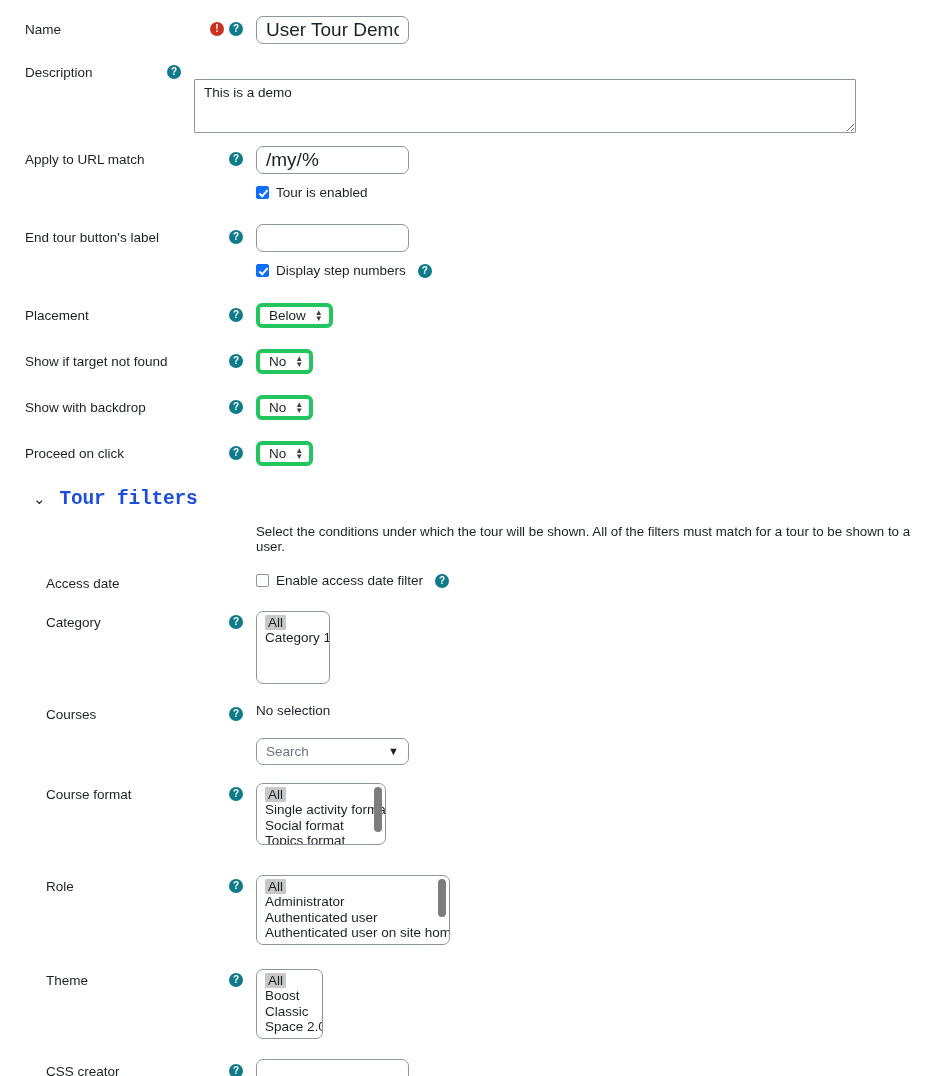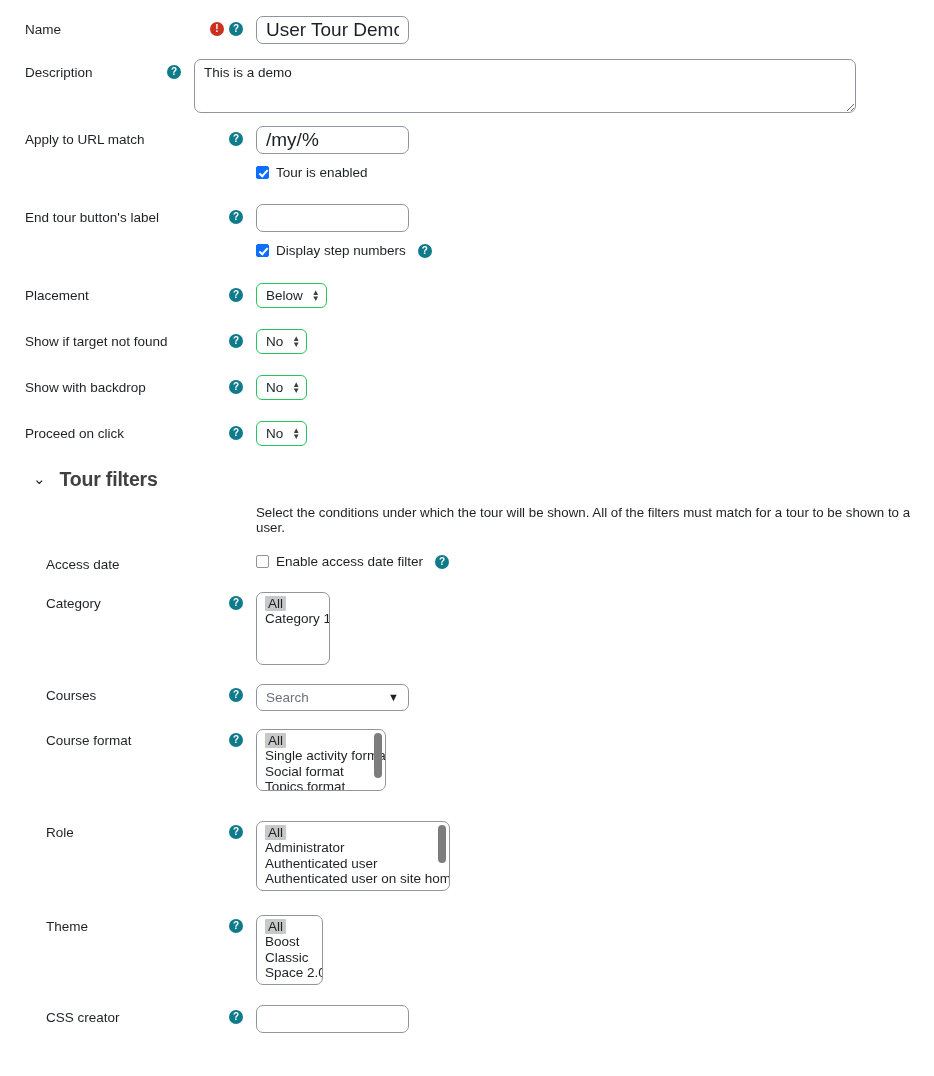--- a/index.html
+++ b/index.html
@@ -105,37 +105,38 @@
     color: #1d2125;
     background: #fff;
     outline: none;
   }
   input.text::placeholder { color: #6a737b; }
   textarea.desc {
     width: 662px;
     height: 54px;
     padding: 5px 9px;
     border: 1px solid #8f959e;
-    border-radius: 7px;
+    border-radius: 1px;
     font-family: "Liberation Sans", sans-serif;
     font-size: 13.5px;
     color: #1d2125;
     background: #fff;
     outline: none;
     resize: both;
     overflow: auto;
     display: block;
+    margin-top: 20px;
   }
 
   
   .sel {
     display: inline-flex;
     align-items: center;
     height: 25px;
-    border: 1px solid #22c55e;
+    border: 4px solid #22c55e;
     border-radius: 6px;
     background: #fff;
     padding: 0 6px 0 9px;
     font-size: 13.5px;
     color: #1d2125;
     cursor: pointer;
     gap: 9px;
     user-select: none;
   }
   .sel .updown {
@@ -246,22 +247,23 @@
     font-size: 15px;
     color: #1d2125;
     cursor: pointer;
     line-height: 1;
     font-family: "DejaVu Sans", sans-serif;
   }
   .section-head h3 {
     margin: 0;
     font-size: 19.5px;
     font-weight: bold;
-    color: #404040;
+    color: #1d4ed8;
     letter-spacing: -0.2px;
+    font-family: Liberation Mono, monospace;
   }
   .section-desc {
     padding-left: 256px;
     font-size: 13.3px;
     color: #1d2125;
     margin-bottom: 14px;
   }
 </style>
 </head>
 <body>
@@ -426,20 +428,21 @@
       </div>
     </div>
   </div>
 
   <div class="row" style="margin-bottom:14px;">
     <div class="lbl-col indent">Courses</div>
     <div class="icon-col">
       <span class="help-icon">?</span>
     </div>
     <div class="ctl-col" style="padding-top:4px;">
+      <div style="margin-bottom:20px;">No selection</div>
       <div class="searchbox">
         <span>Search</span>
         <span class="caret">▼</span>
       </div>
     </div>
   </div>
 
   <div class="row" style="margin-bottom:26px;">
     <div class="lbl-col indent">Course format</div>
     <div class="icon-col">

